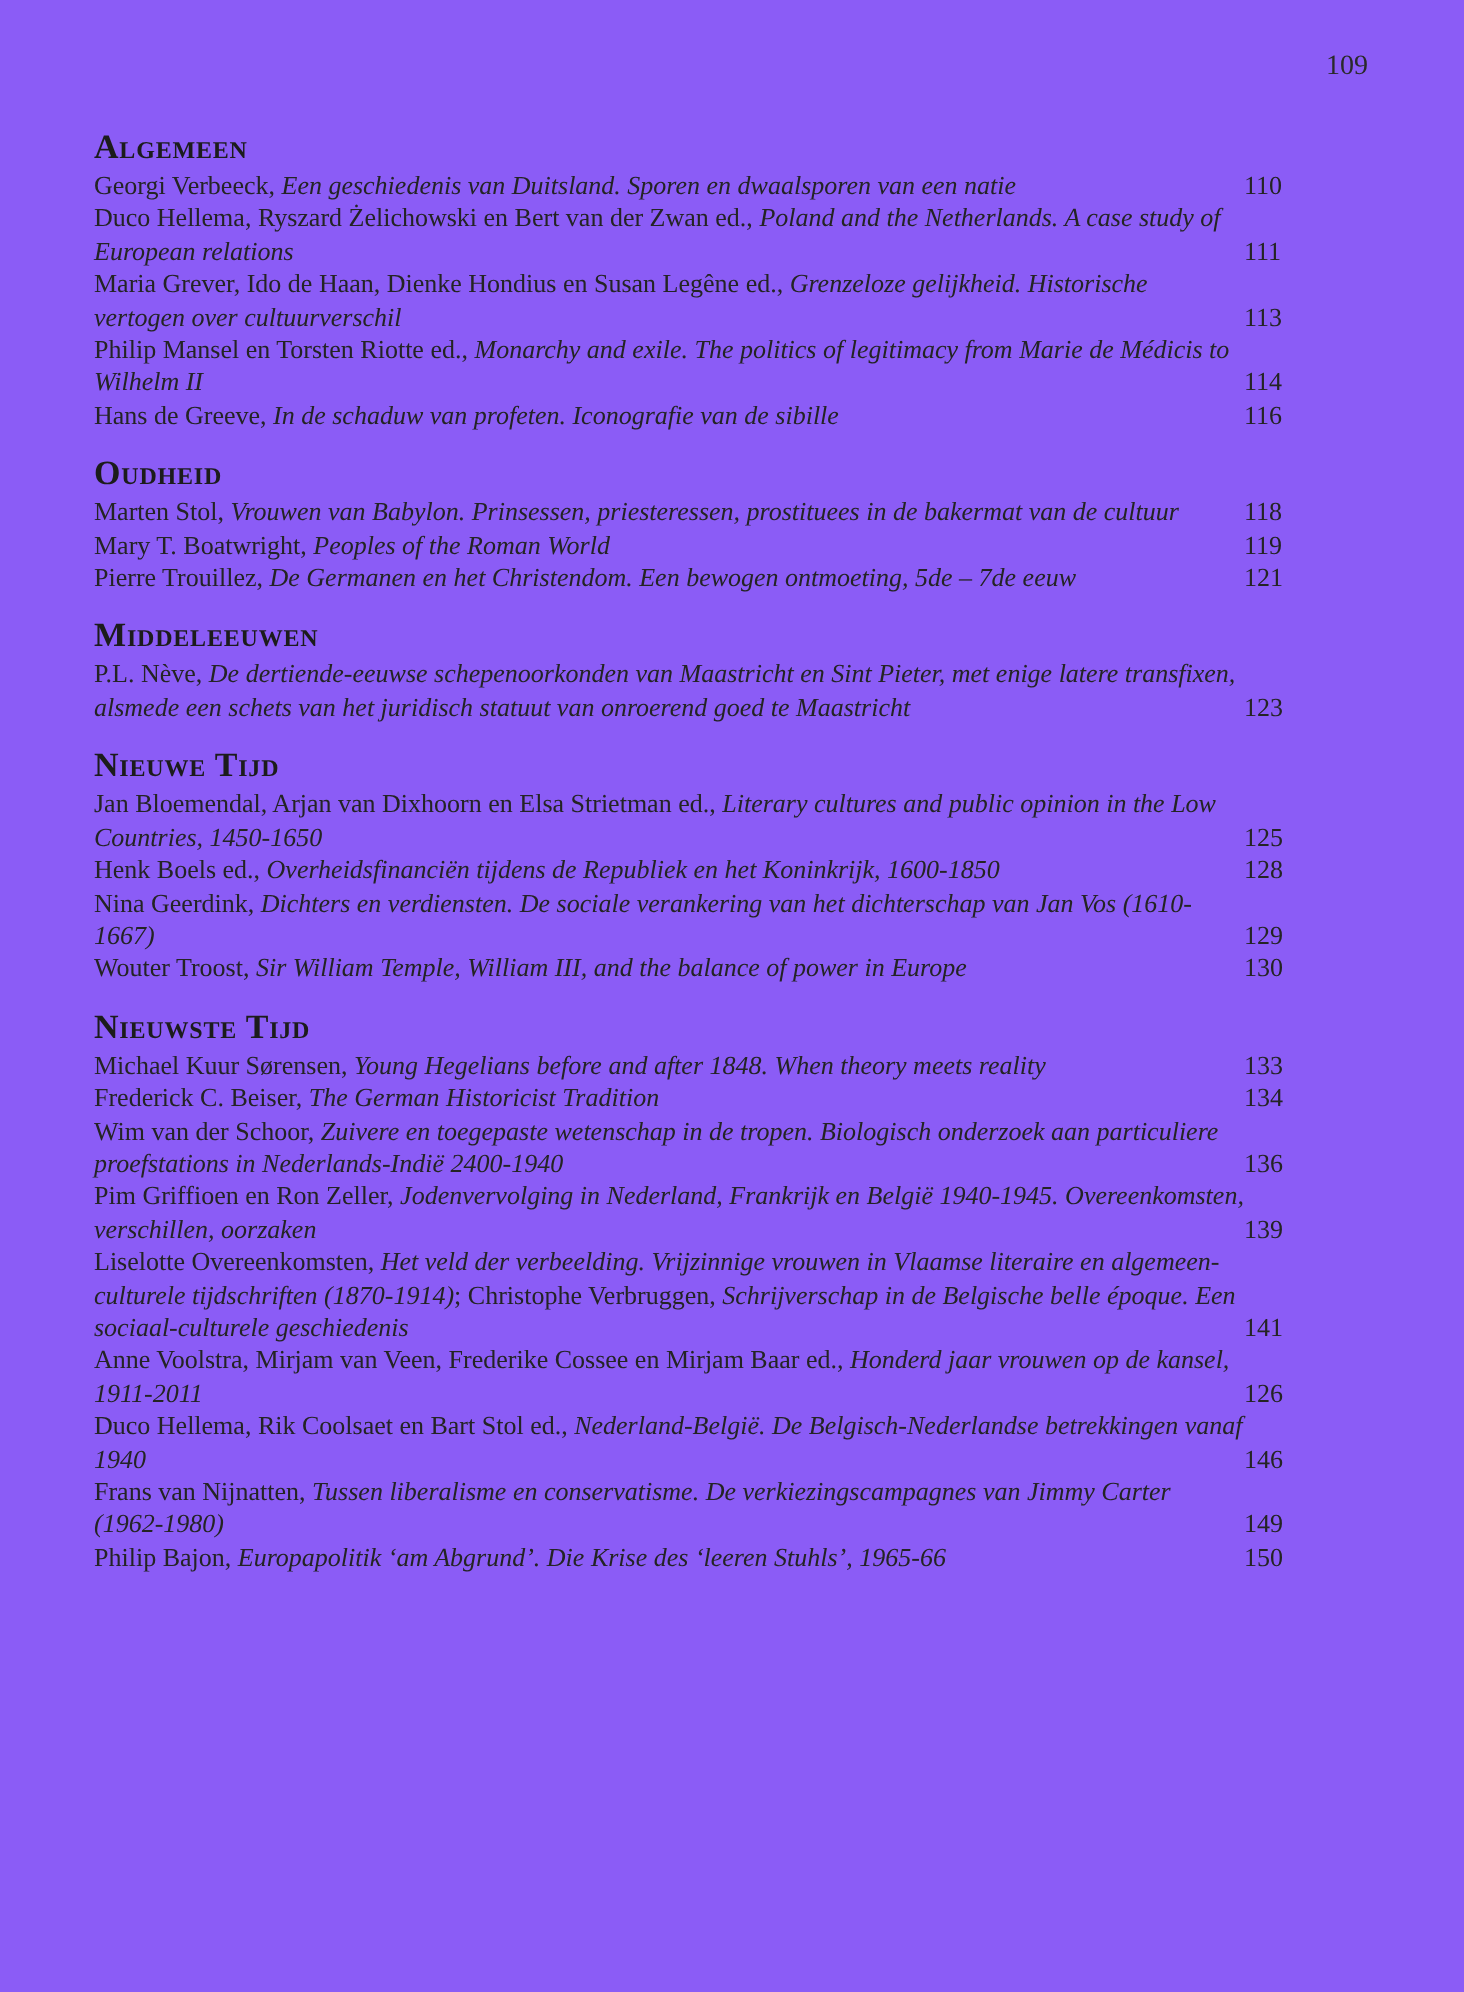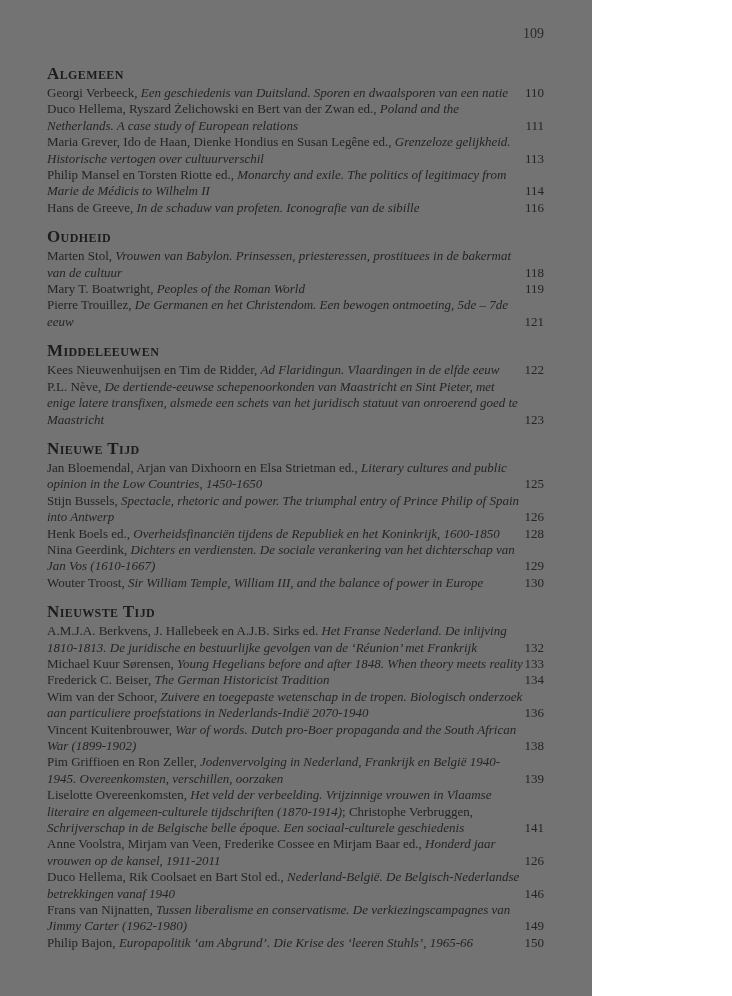--- a/index.html
+++ b/index.html
@@ -2,23 +2,23 @@
 <html><head>
 <meta charset="utf-8">
 <style>
   html, body {
     margin: 0;
     padding: 0;
     background: #ffffff;
   }
   .page {
     position: relative;
-    width: 592px;
+    width: 732px;
     height: 996px;
-    background: #737373;
+    background: #8b5cf6;
     box-sizing: border-box;
     padding: 26px 48px 0 47px;
     overflow: hidden;
     font-family: "Liberation Serif", serif;
     color: #242424;
   }
   .folio {
     text-align: right;
     font-size: 14px;
     line-height: 16px;
@@ -100,68 +100,52 @@
       <div class="entry">
         <div class="entry-text"><span class="roman">Mary T. Boatwright, </span><span class="italic">Peoples of the Roman World</span></div>
         <div class="entry-page">119</div>
       </div>
       <div class="entry">
         <div class="entry-text"><span class="roman">Pierre Trouillez, </span><span class="italic">De Germanen en het Christendom. Een bewogen ontmoeting, 5de – 7de eeuw</span></div>
         <div class="entry-page">121</div>
       </div>
       <h2 class="section-heading">Middeleeuwen</h2>
       <div class="entry">
-        <div class="entry-text"><span class="roman">Kees Nieuwenhuijsen en Tim de Ridder, </span><span class="italic">Ad Flaridingun. Vlaardingen in de elfde eeuw</span></div>
-        <div class="entry-page">122</div>
-      </div>
-      <div class="entry">
         <div class="entry-text"><span class="roman">P.L. Nève, </span><span class="italic">De dertiende-eeuwse schepenoorkonden van Maastricht en Sint Pieter, met enige latere transfixen, alsmede een schets van het juridisch statuut van onroerend goed te Maastricht</span></div>
         <div class="entry-page">123</div>
       </div>
       <h2 class="section-heading">Nieuwe Tijd</h2>
       <div class="entry">
         <div class="entry-text"><span class="roman">Jan Bloemendal, Arjan van Dixhoorn en Elsa Strietman ed., </span><span class="italic">Literary cultures and public opinion in the Low Countries, 1450-1650</span></div>
         <div class="entry-page">125</div>
-      </div>
-      <div class="entry">
-        <div class="entry-text"><span class="roman">Stijn Bussels, </span><span class="italic">Spectacle, rhetoric and power. The triumphal entry of Prince Philip of Spain into Antwerp</span></div>
-        <div class="entry-page">126</div>
       </div>
       <div class="entry">
         <div class="entry-text"><span class="roman">Henk Boels ed., </span><span class="italic">Overheidsfinanciën tijdens de Republiek en het Koninkrijk, 1600-1850</span></div>
         <div class="entry-page">128</div>
       </div>
       <div class="entry">
         <div class="entry-text"><span class="roman">Nina Geerdink, </span><span class="italic">Dichters en verdiensten. De sociale verankering van het dichterschap van Jan Vos (1610-1667)</span></div>
         <div class="entry-page">129</div>
       </div>
       <div class="entry">
         <div class="entry-text"><span class="roman">Wouter Troost, </span><span class="italic">Sir William Temple, William III, and the balance of power in Europe</span></div>
         <div class="entry-page">130</div>
       </div>
       <h2 class="section-heading">Nieuwste Tijd</h2>
       <div class="entry">
-        <div class="entry-text"><span class="roman">A.M.J.A. Berkvens, J. Hallebeek en A.J.B. Sirks ed. </span><span class="italic">Het Franse Nederland. De inlijving 1810-1813. De juridische en bestuurlijke gevolgen van de ‘Réunion’ met Frankrijk</span></div>
-        <div class="entry-page">132</div>
-      </div>
-      <div class="entry">
         <div class="entry-text"><span class="roman">Michael Kuur Sørensen, </span><span class="italic">Young Hegelians before and after 1848. When theory meets reality</span></div>
         <div class="entry-page">133</div>
       </div>
       <div class="entry">
         <div class="entry-text"><span class="roman">Frederick C. Beiser, </span><span class="italic">The German Historicist Tradition</span></div>
         <div class="entry-page">134</div>
       </div>
       <div class="entry">
-        <div class="entry-text"><span class="roman">Wim van der Schoor, </span><span class="italic">Zuivere en toegepaste wetenschap in de tropen. Biologisch onderzoek aan particuliere proefstations in Nederlands-Indië 2070-1940</span></div>
+        <div class="entry-text"><span class="roman">Wim van der Schoor, </span><span class="italic">Zuivere en toegepaste wetenschap in de tropen. Biologisch onderzoek aan particuliere proefstations in Nederlands-Indië 2400-1940</span></div>
         <div class="entry-page">136</div>
-      </div>
-      <div class="entry">
-        <div class="entry-text"><span class="roman">Vincent Kuitenbrouwer, </span><span class="italic">War of words. Dutch pro-Boer propaganda and the South African War (1899-1902)</span></div>
-        <div class="entry-page">138</div>
       </div>
       <div class="entry">
         <div class="entry-text"><span class="roman">Pim Griffioen en Ron Zeller, </span><span class="italic">Jodenvervolging in Nederland, Frankrijk en België 1940-1945. Overeenkomsten, verschillen, oorzaken</span></div>
         <div class="entry-page">139</div>
       </div>
       <div class="entry">
         <div class="entry-text"><span class="roman">Liselotte Overeenkomsten, </span><span class="italic">Het veld der verbeelding. Vrijzinnige vrouwen in Vlaamse literaire en algemeen-culturele tijdschriften (1870-1914)</span><span class="roman">; Christophe Verbruggen, </span><span class="italic">Schrijverschap in de Belgische belle époque. Een sociaal-culturele geschiedenis</span></div>
         <div class="entry-page">141</div>
       </div>
       <div class="entry">

